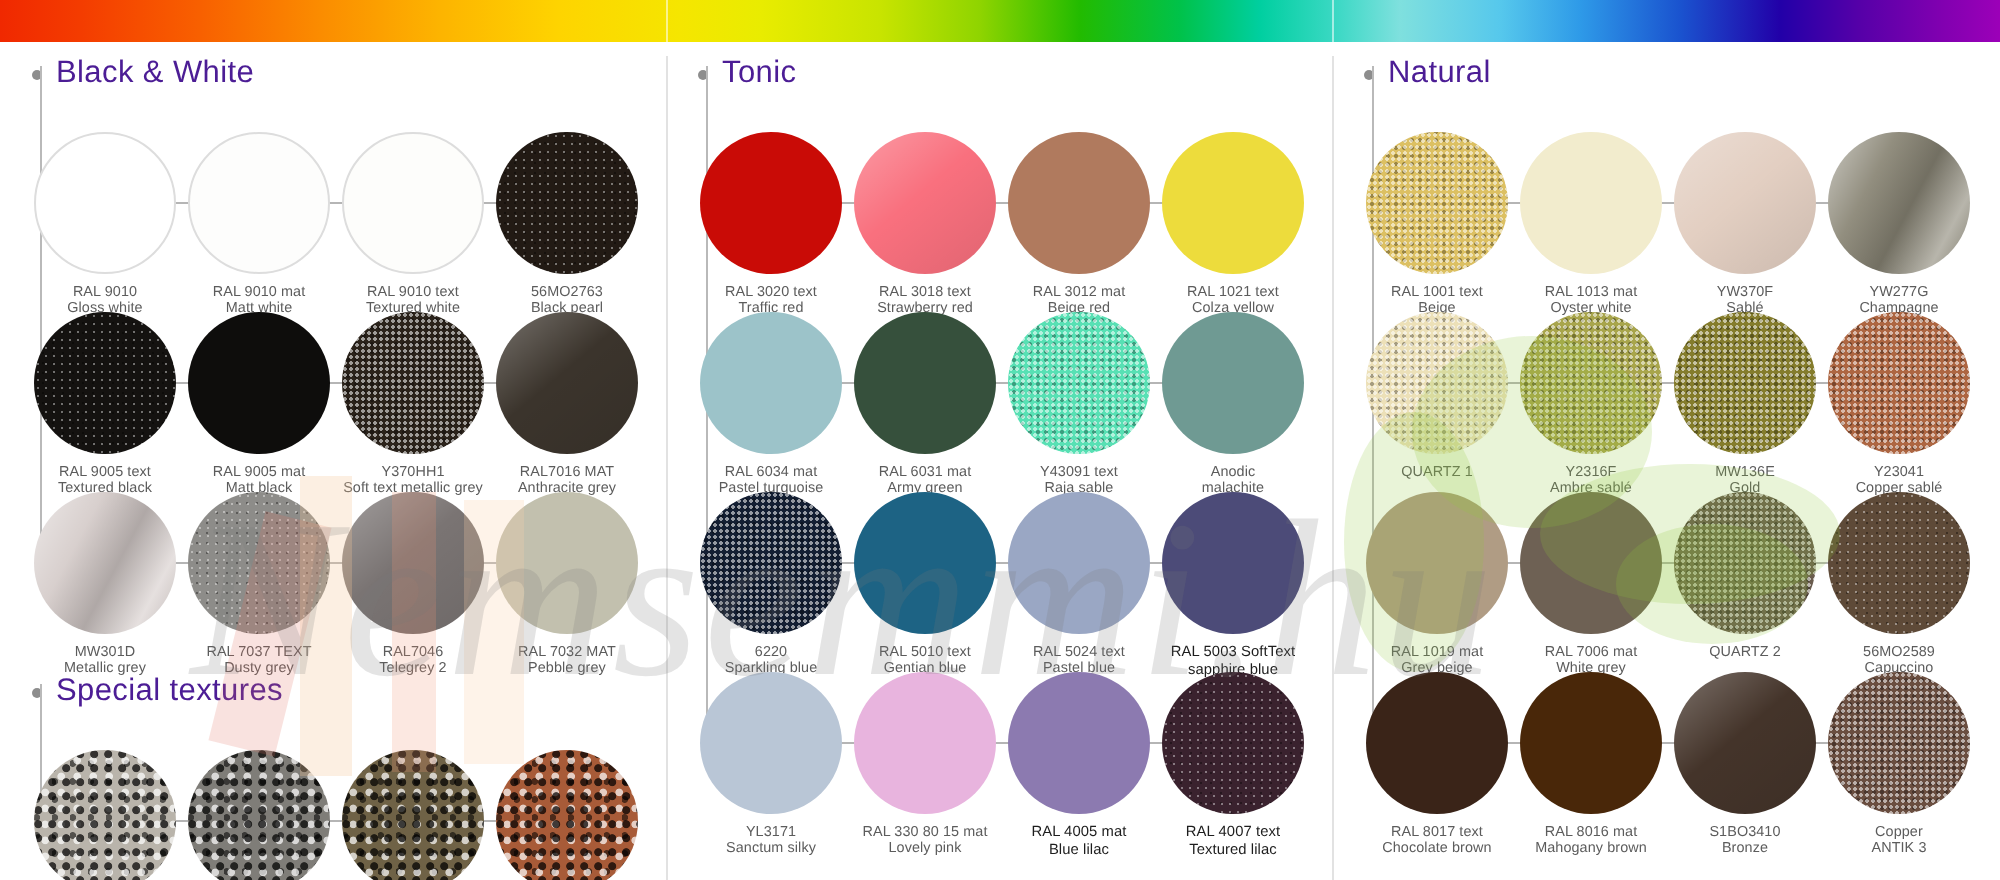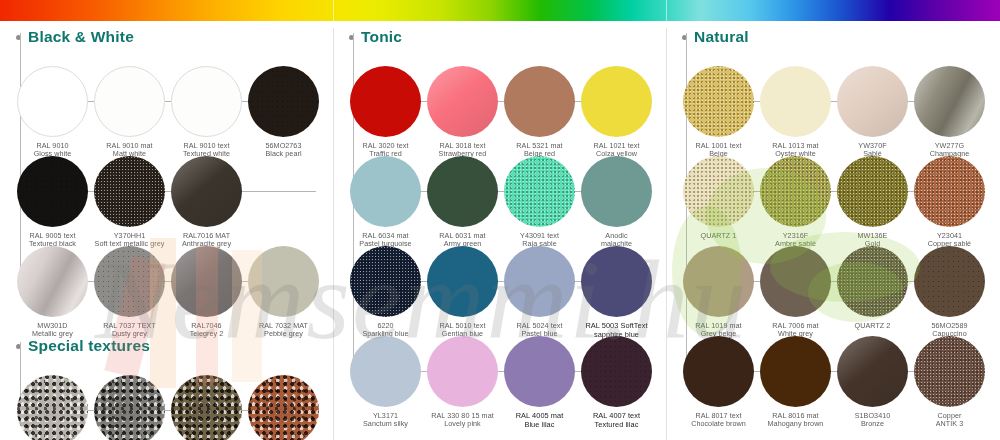--- a/index.html
+++ b/index.html
@@ -93,22 +93,22 @@
   }
   .sec-dot {
     width: 5px; height: 5px;
     border-radius: 50%;
     background: #8d8d8d;
     flex: 0 0 auto;
     margin-left: -2px;
   }
   .sec-title {
     font-size: 15.5px;
-    font-weight: 700;
-    color: #0f766e;
+    font-weight: 400;
+    color: #4c1d95;
     letter-spacing: 0.2px;
     white-space: nowrap;
   }
 
   
   .axis {
     position: absolute;
     left: 20px;
     width: 1px;
     background: #b9b9b9;
@@ -255,20 +255,27 @@
           <div class="row-line"></div>
           <div class="swatches">
             <div class="cell">
               <div class="disc tex-speck" style="background-color: rgb(20, 18, 16);"></div>
               <div class="label">
                 <span class="ln1">RAL 9005 text</span>
                 <span class="ln2">Textured black</span>
               </div>
             </div>
             <div class="cell">
+              <div class="disc " style="background-color: rgb(14, 13, 12);"></div>
+              <div class="label">
+                <span class="ln1">RAL 9005 mat</span>
+                <span class="ln2">Matt black</span>
+              </div>
+            </div>
+            <div class="cell">
               <div class="disc tex-grain" style="background-color: rgb(43, 35, 27);"></div>
               <div class="label">
                 <span class="ln1">Y370HH1</span>
                 <span class="ln2">Soft text metallic grey</span>
               </div>
             </div>
             <div class="cell">
               <div class="disc tex-satin" style="background-color: rgb(59, 52, 44);"></div>
               <div class="label">
                 <span class="ln1">RAL7016 MAT</span>
@@ -356,21 +363,21 @@
             <div class="cell">
               <div class="disc tex-satin" style="background-color: rgb(249, 112, 126);"></div>
               <div class="label">
                 <span class="ln1">RAL 3018 text</span>
                 <span class="ln2">Strawberry red</span>
               </div>
             </div>
             <div class="cell">
               <div class="disc " style="background-color: rgb(176, 122, 94);"></div>
               <div class="label">
-                <span class="ln1">RAL 5321 mat</span>
+                <span class="ln1">RAL 3012 mat</span>
                 <span class="ln2">Beige red</span>
               </div>
             </div>
             <div class="cell">
               <div class="disc " style="background-color: rgb(237, 220, 60);"></div>
               <div class="label">
                 <span class="ln1">RAL 1021 text</span>
                 <span class="ln2">Colza yellow</span>
               </div>
             </div>

